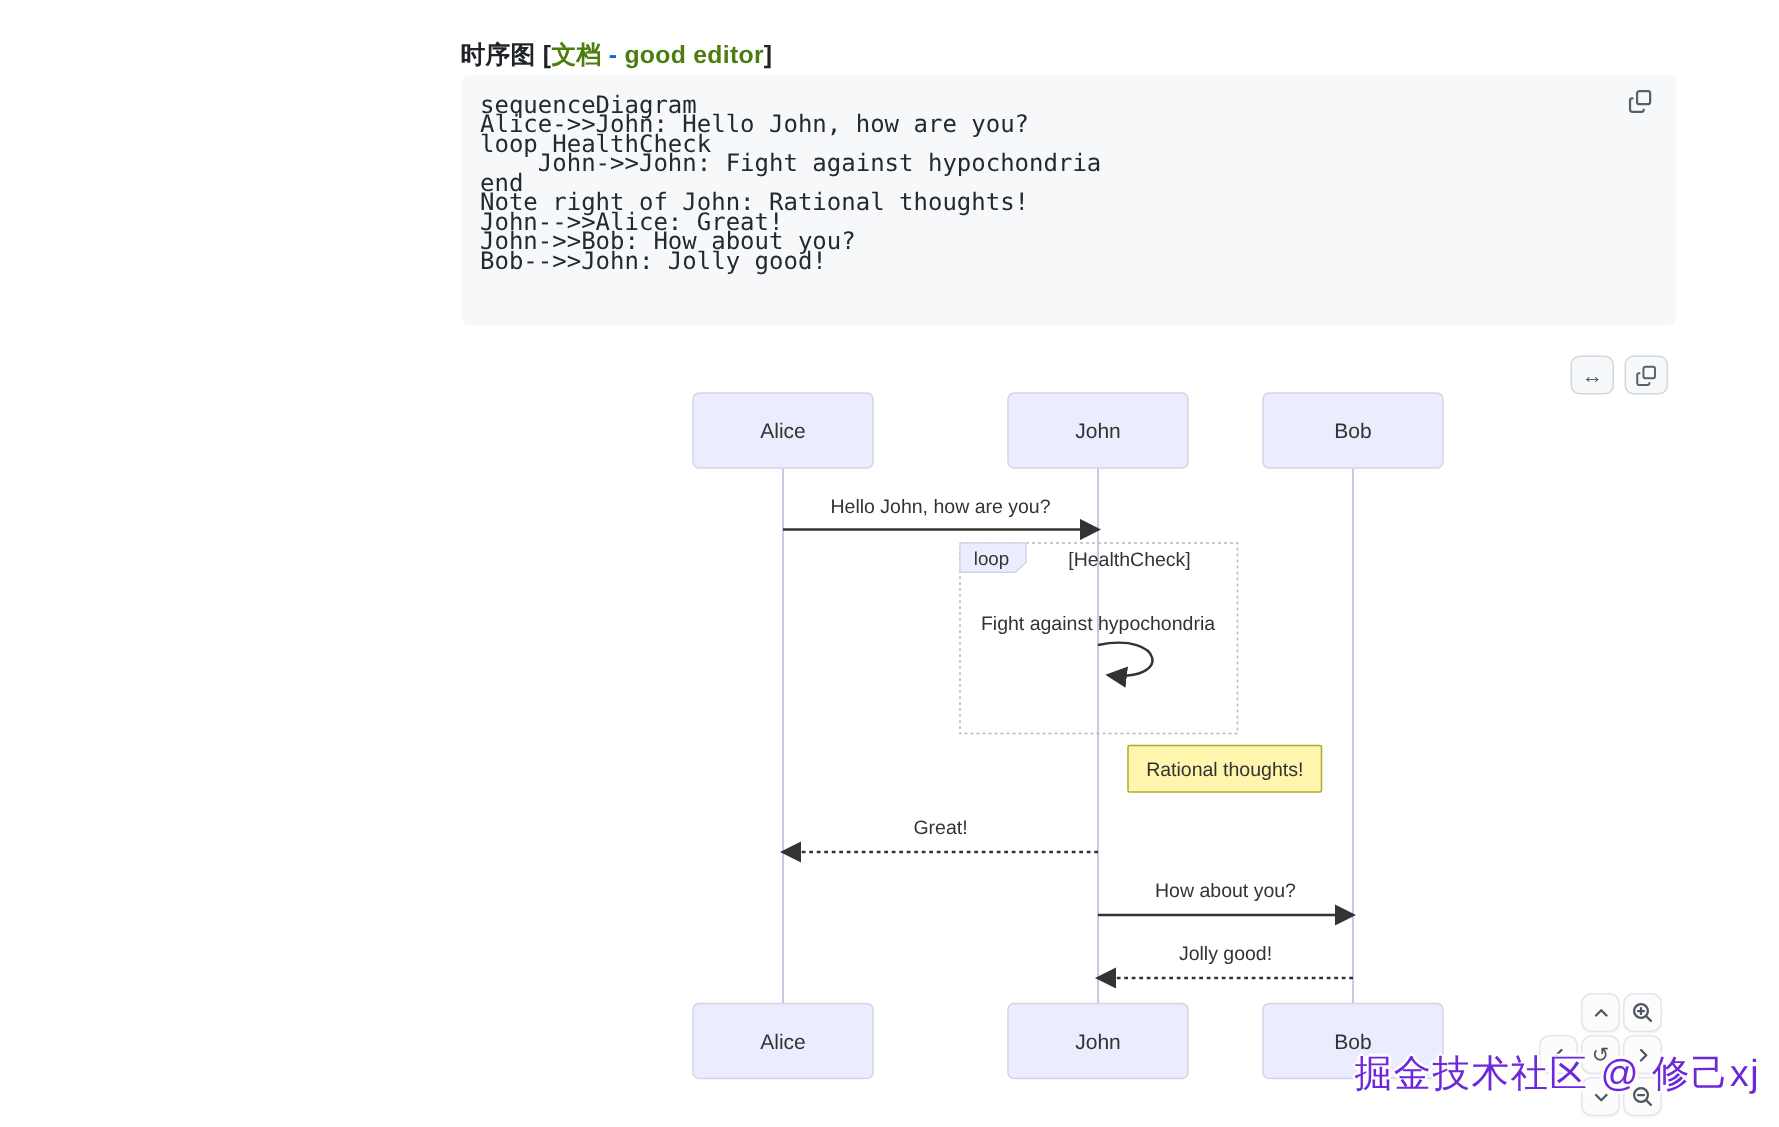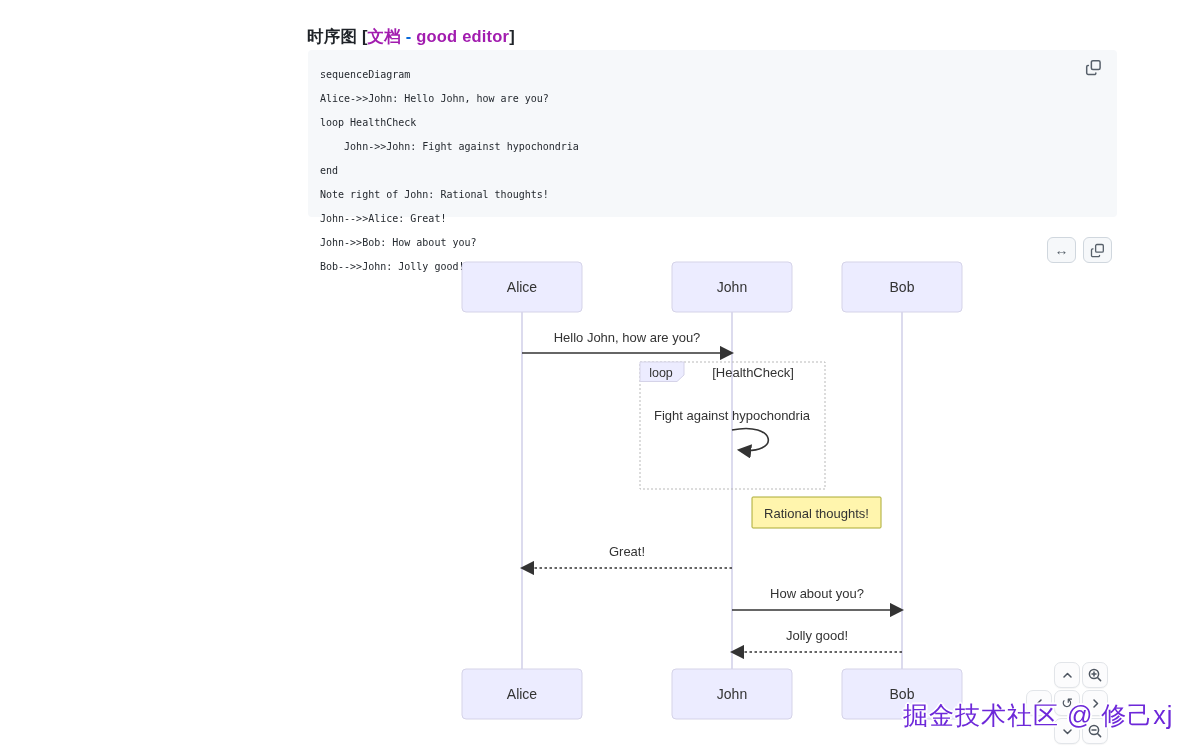--- a/index.html
+++ b/index.html
@@ -2,28 +2,28 @@
 <html><head>
 <meta charset="utf-8">
 <style>
   html,body{margin:0;padding:0;background:#fff;}
   .page{position:relative;width:1186px;height:751px;background:#fff;overflow:hidden;
         font-family:"Liberation Sans",sans-serif;color:#1f2328;}
 
   
   .doc-header{position:absolute;left:307px;top:15px;font-size:16.5px;font-weight:700;
               white-space:nowrap;letter-spacing:.2px;}
-  .doc-header a{color:#a21caf;text-decoration:none;cursor:pointer;}
+  .doc-header a{color:#4d7c0f;text-decoration:none;cursor:pointer;}
   .doc-header .sep{color:#0969da;}
 
   
   .code-block{position:absolute;left:308px;top:50px;width:809px;height:167px;
               background:#f6f8fa;border-radius:4px;box-sizing:border-box;padding:13px 12px;}
-  .code-block pre{margin:0;font-family:"DejaVu Sans Mono",monospace;font-size:10px;
-                  line-height:24px;color:#24292f;white-space:pre;}
+  .code-block pre{margin:0;font-family:"DejaVu Sans Mono",monospace;font-size:16px;
+                  line-height:13px;color:#24292f;white-space:pre;}
   .code-copy{position:absolute;top:7px;right:13px;width:22px;height:22px;border:none;
              background:transparent;padding:2px;cursor:pointer;}
 
   .icon-stroke{stroke:#57606a;fill:none;stroke-width:1.4;stroke-linejoin:round;stroke-linecap:round;}
 
   
   .diag-toolbar{position:absolute;left:1047px;top:237px;display:flex;gap:7px;}
   .tool-btn{width:29px;height:26px;box-sizing:border-box;border:1px solid #d0d7de;border-radius:6px;
             background:#f6f8fa;color:#57606a;font-size:14px;line-height:1;display:flex;
             align-items:center;justify-content:center;cursor:pointer;padding:0;}

